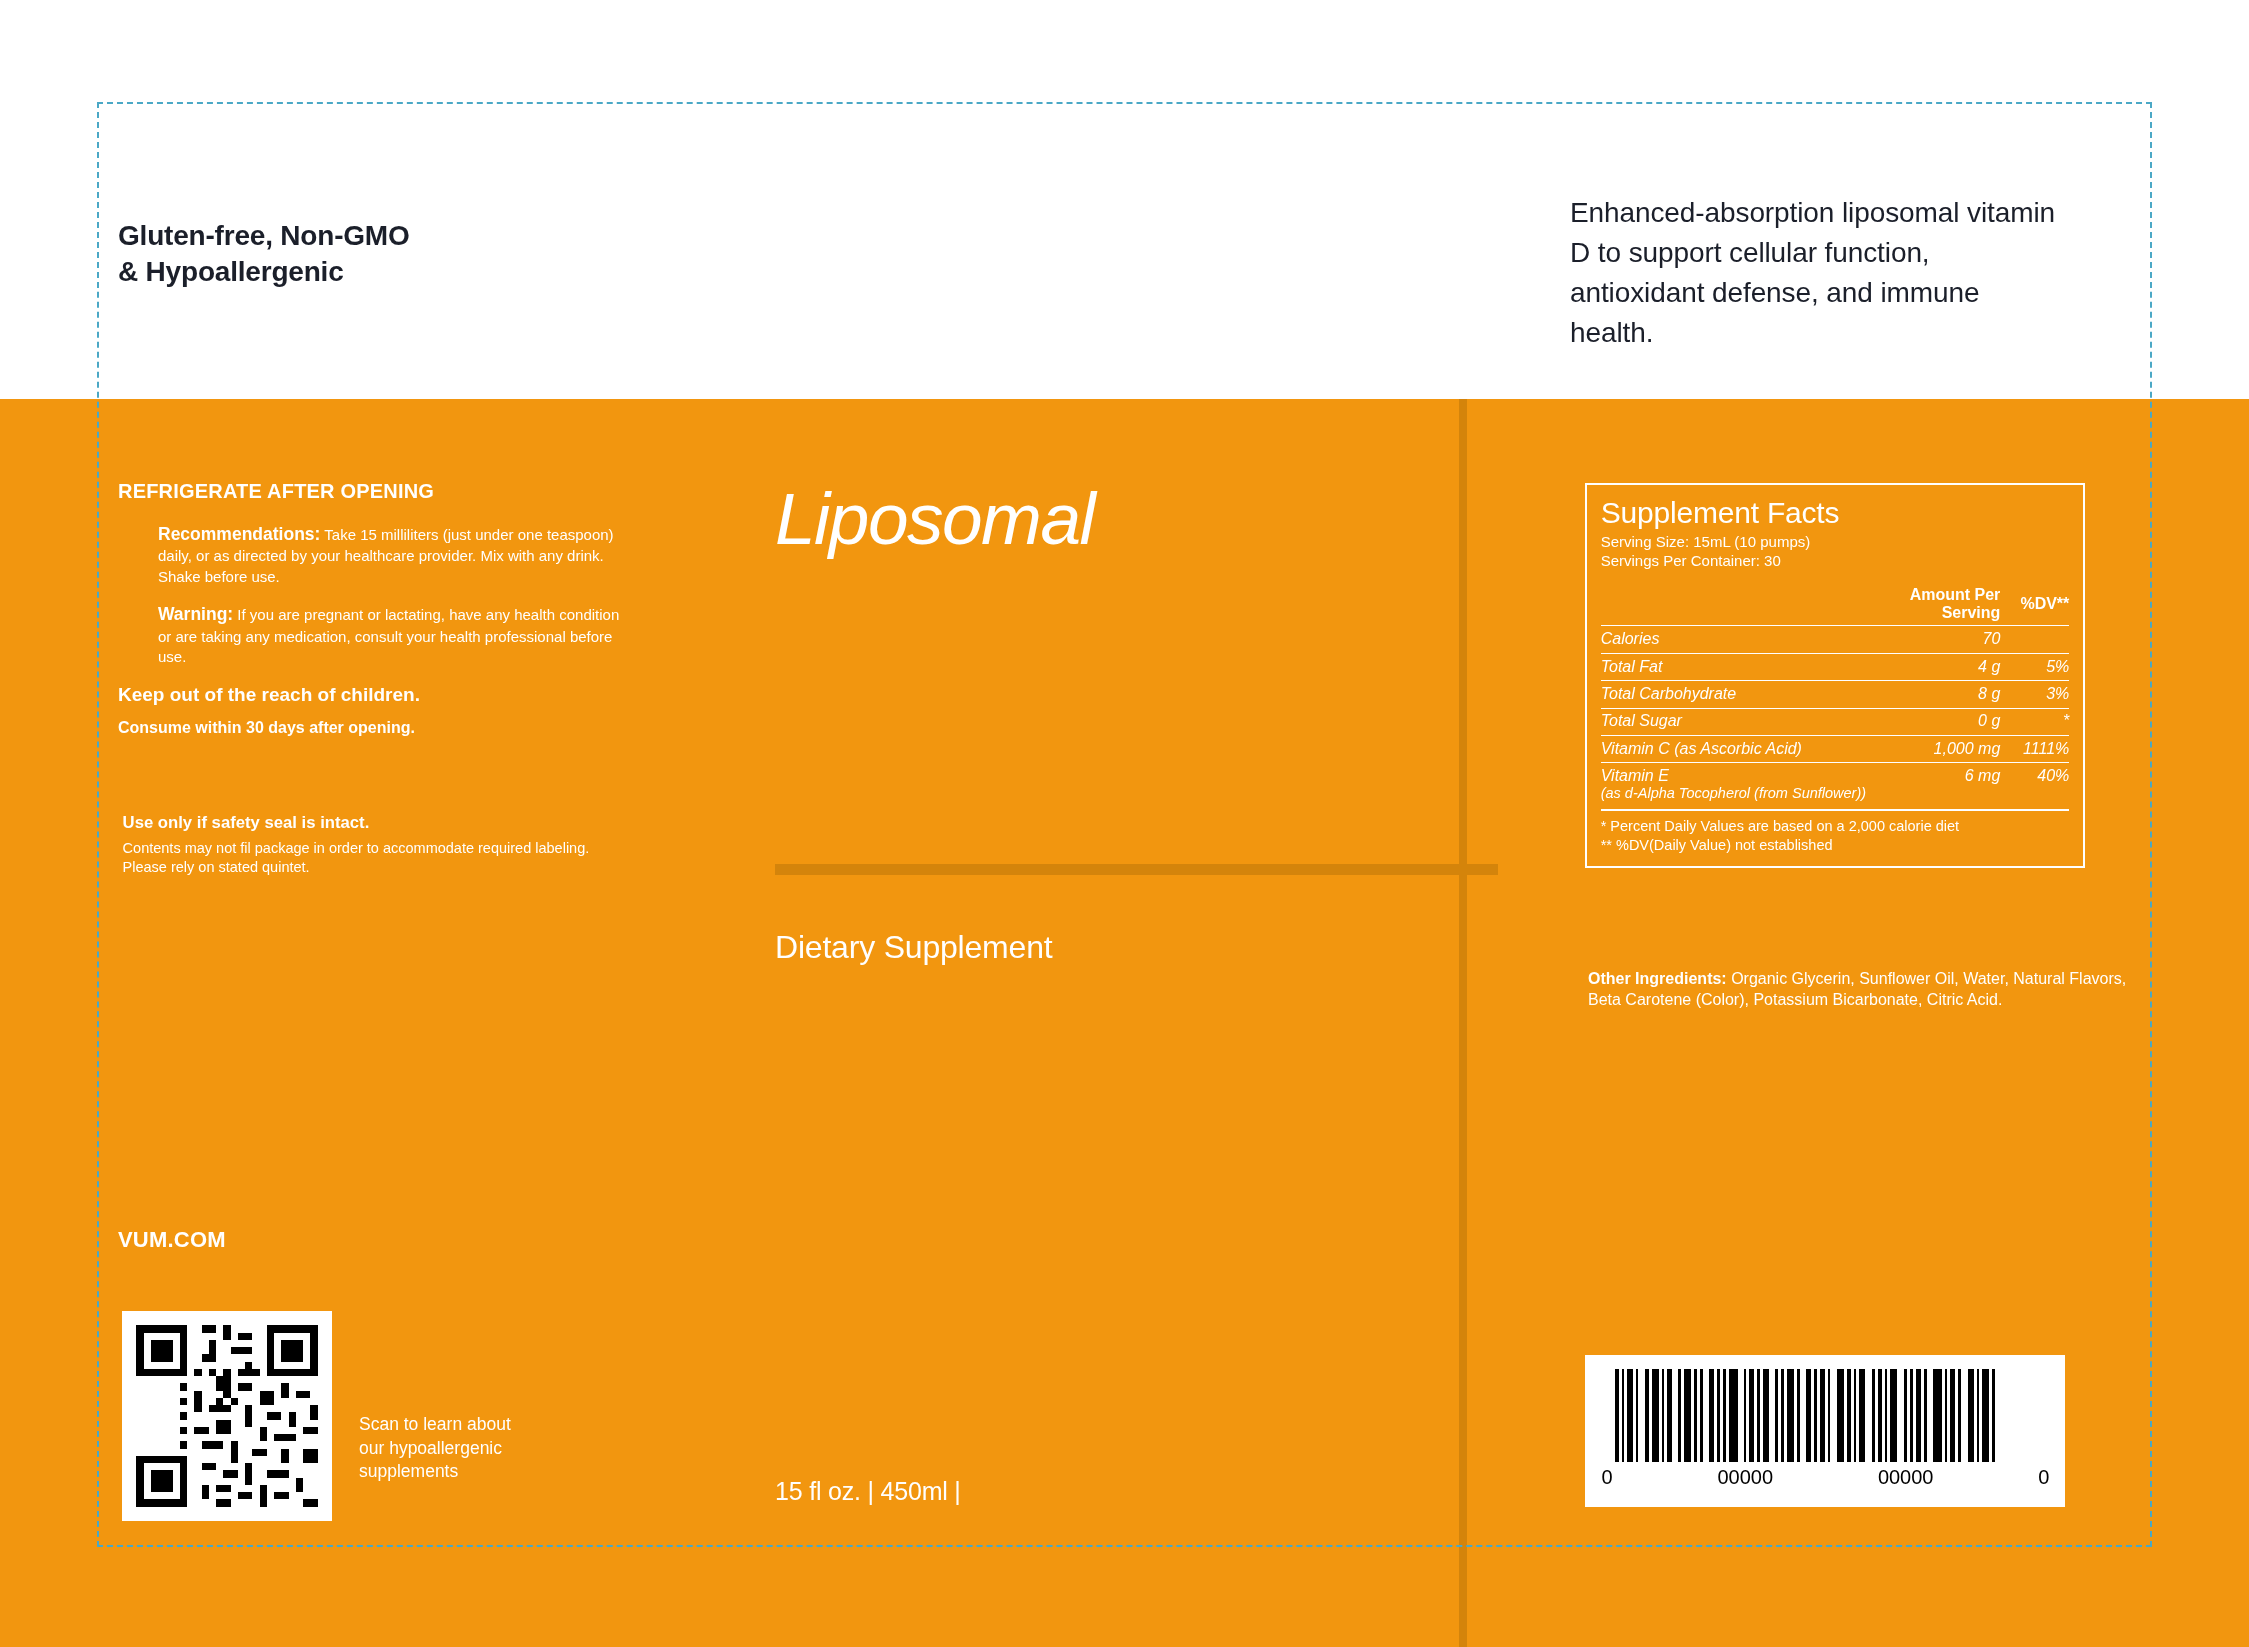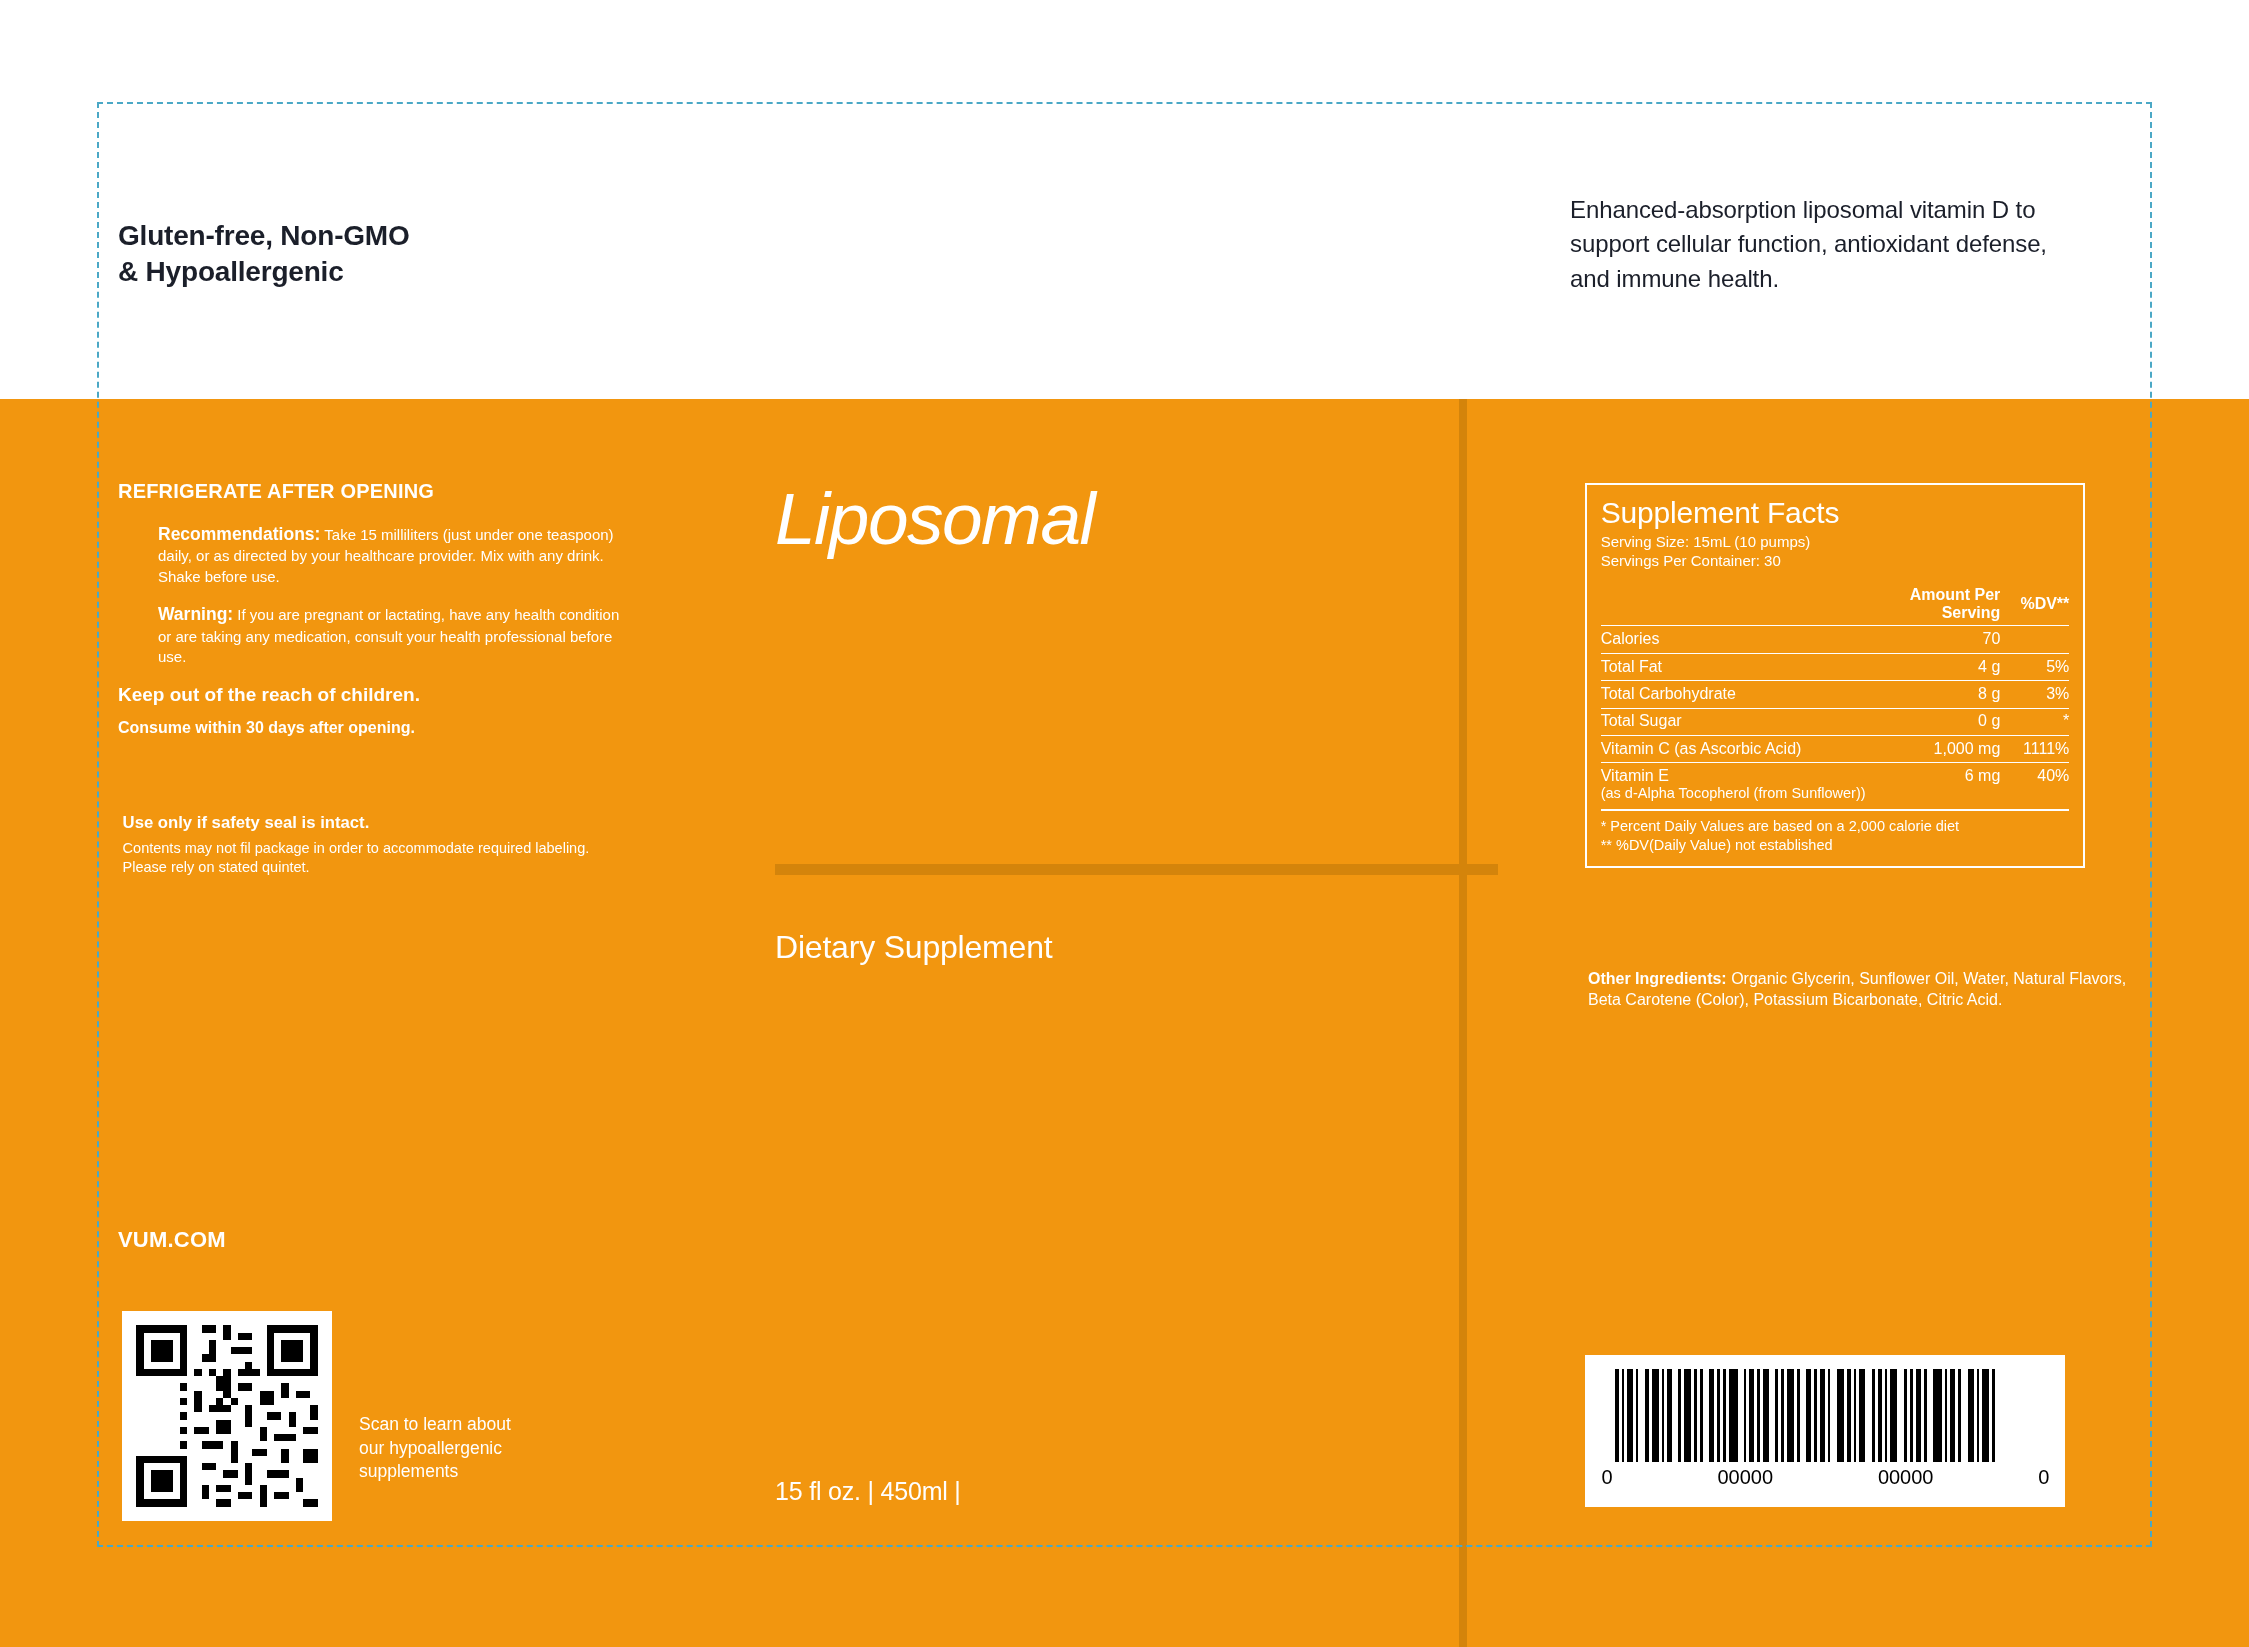--- a/index.html
+++ b/index.html
@@ -85,21 +85,21 @@
     font-weight: bold;
     letter-spacing: -1.5px;
     color: #121722;
     line-height: 1;
   }
   .top-desc {
     position: absolute;
     left: 1570px;
     top: 193px;
     width: 487px;
-    font-size: 24px;
+    font-size: 28px;
     color: #1b1f2a;
     line-height: 1.43;
     letter-spacing: -0.1px;
   }
 
   
   .left-panel {
     position: absolute;
     left: 118px;
     top: 480px;
@@ -250,20 +250,21 @@
     text-align: right;
     font-size: 16px;
     font-weight: bold;
     padding: 1.5px 0 3px 0;
   }
   table.facts th.lbl { text-align: left; }
   table.facts td {
     padding: 3.8px 0 4.6px 0;
     border-top: 1.5px solid #ffffff;
     vertical-align: top;
+    font-style: italic;
   }
   table.facts td.amt, table.facts td.dv {
     text-align: right;
     white-space: nowrap;
   }
   table.facts td.dv { width: 69px; }
   table.facts td.amt { width: 114px; }
   .facts-sub {
     font-size: 14.5px;
     display: block;

